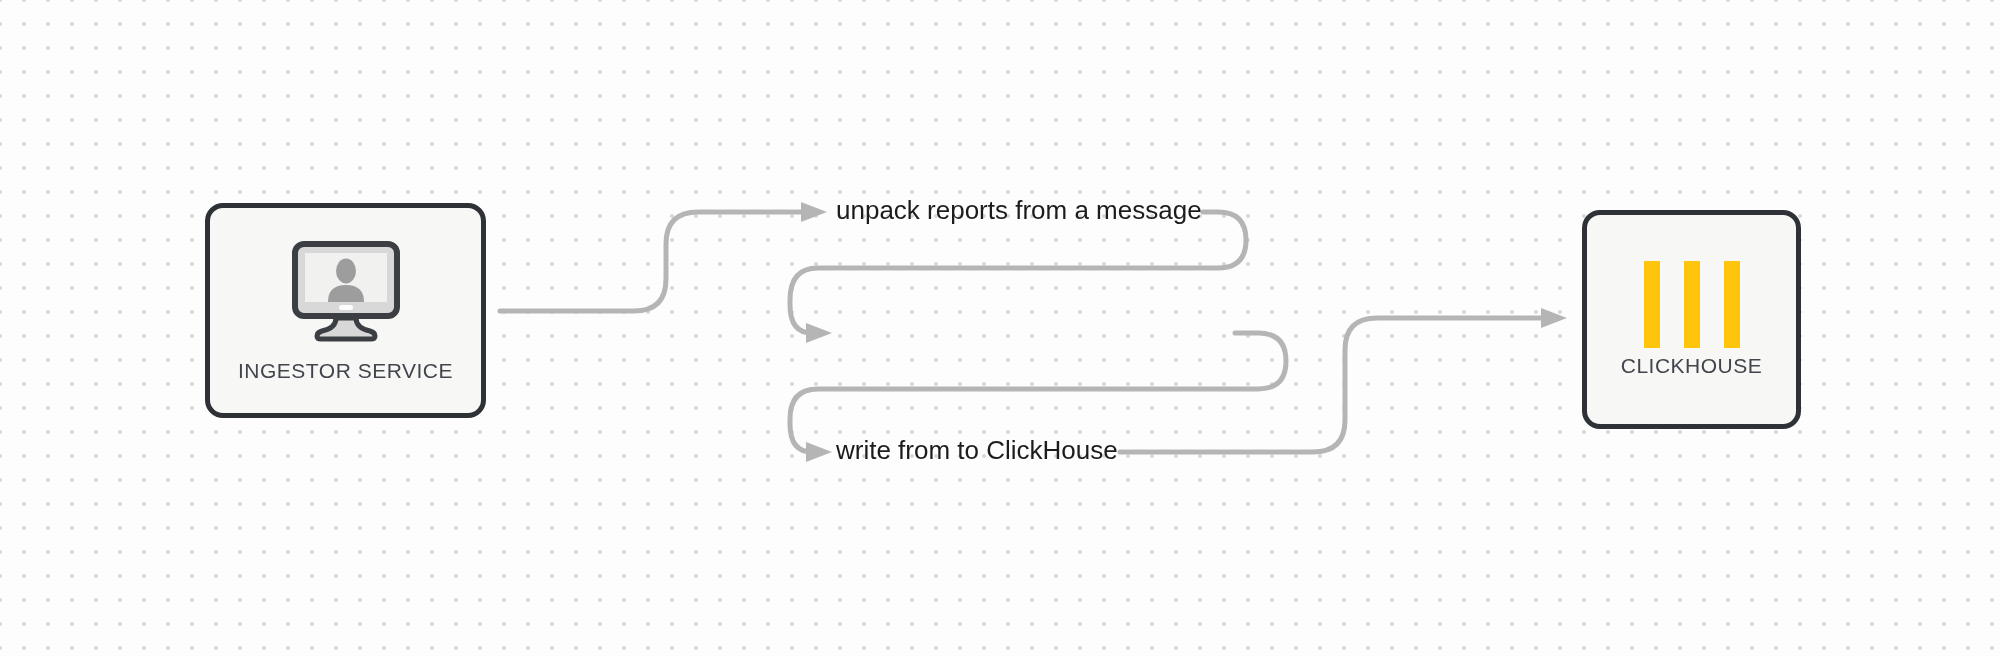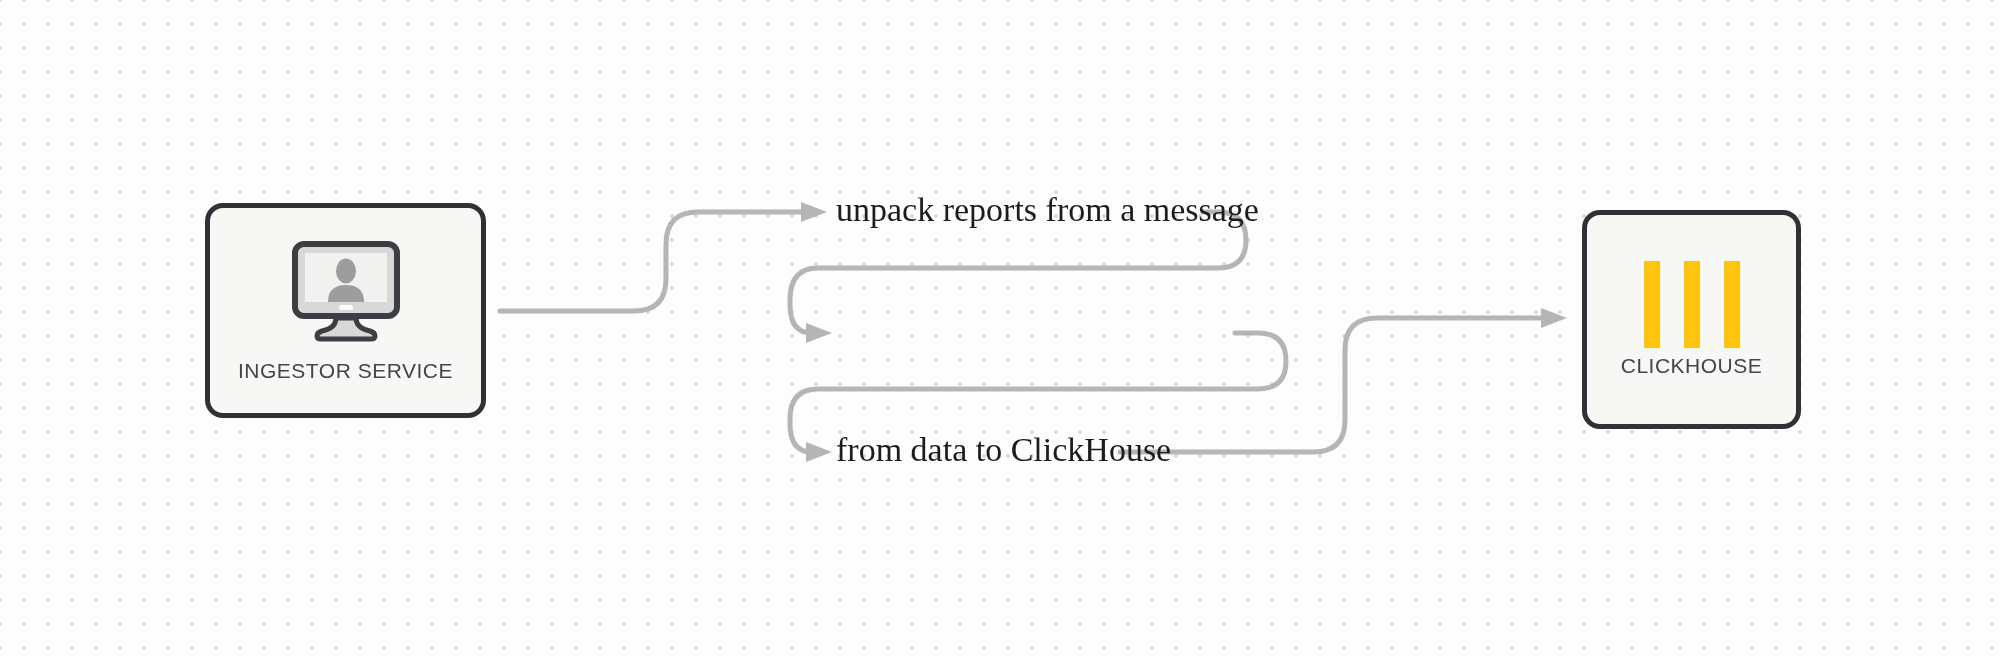--- a/index.html
+++ b/index.html
@@ -58,24 +58,23 @@
   }
   .node-label {
     font-size: 21px;
     letter-spacing: 0.5px;
     color: #42464c;
     white-space: nowrap;
   }
   .flow-label {
     position: absolute;
     transform: translateY(-54%);
-    font-size: 34px;
+    font-size: 26px;
     color: #1c1c1c;
     white-space: nowrap;
-    font-family: Liberation Serif, serif;
   }
   .flow-label-1 { left: 836px; top: 212px; }
   .flow-label-2 { left: 836px; top: 333px; }
   .flow-label-3 { left: 836px; top: 452px; }
 </style>
 </head>
 <body>
 
 <div class="canvas">
 
@@ -118,15 +117,15 @@
       <g fill="#ffc40c">
         <rect x="0" y="0" width="16" height="87"></rect>
         <rect x="40" y="0" width="16" height="87"></rect>
         <rect x="80" y="0" width="16" height="87"></rect>
       </g>
     </svg>
     <div class="node-label">CLICKHOUSE</div>
   </div>
 
   <div class="flow-label flow-label-1">unpack reports from a message</div>
-  <div class="flow-label flow-label-3">from data to ClickHouse</div>
+  <div class="flow-label flow-label-3">write from to ClickHouse</div>
 
 </div>
 
 </body></html>

